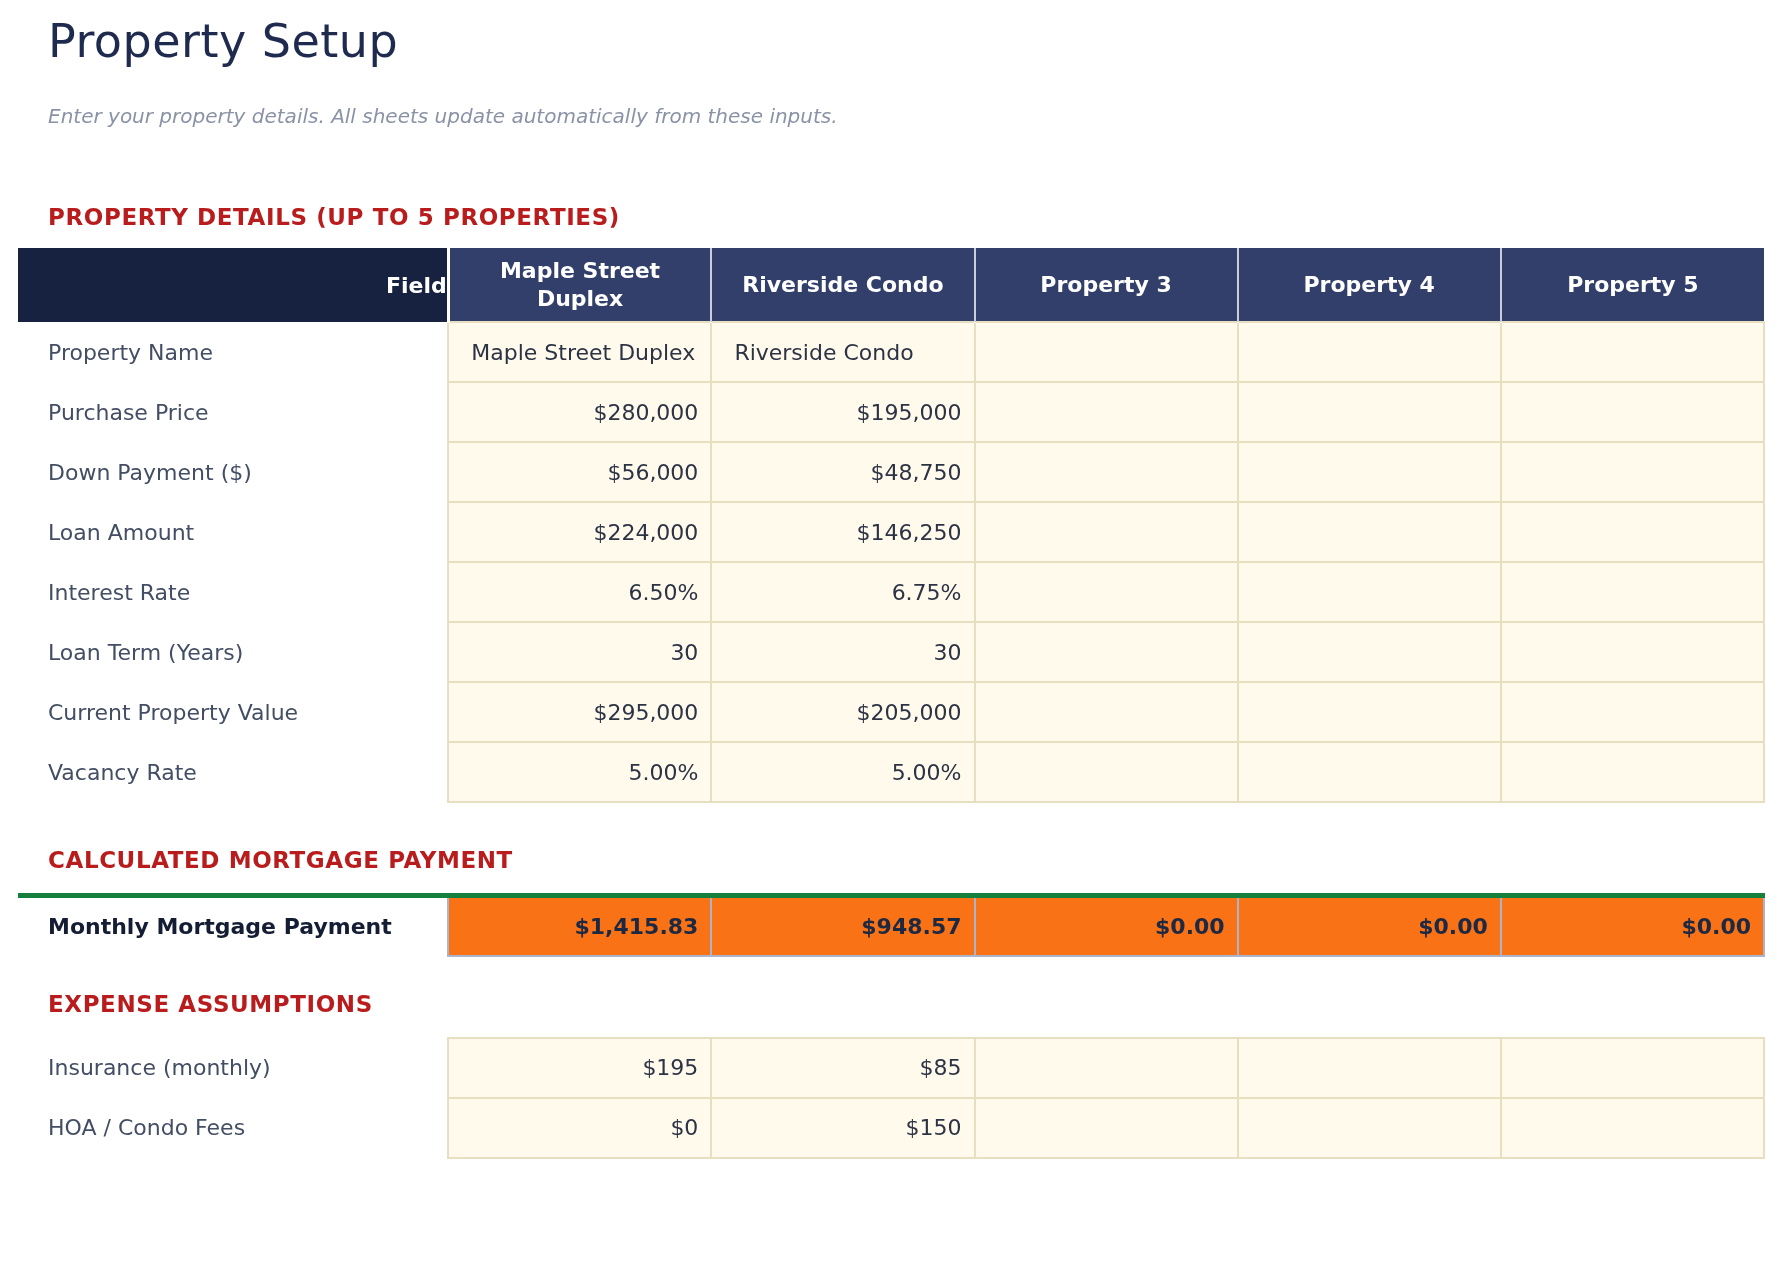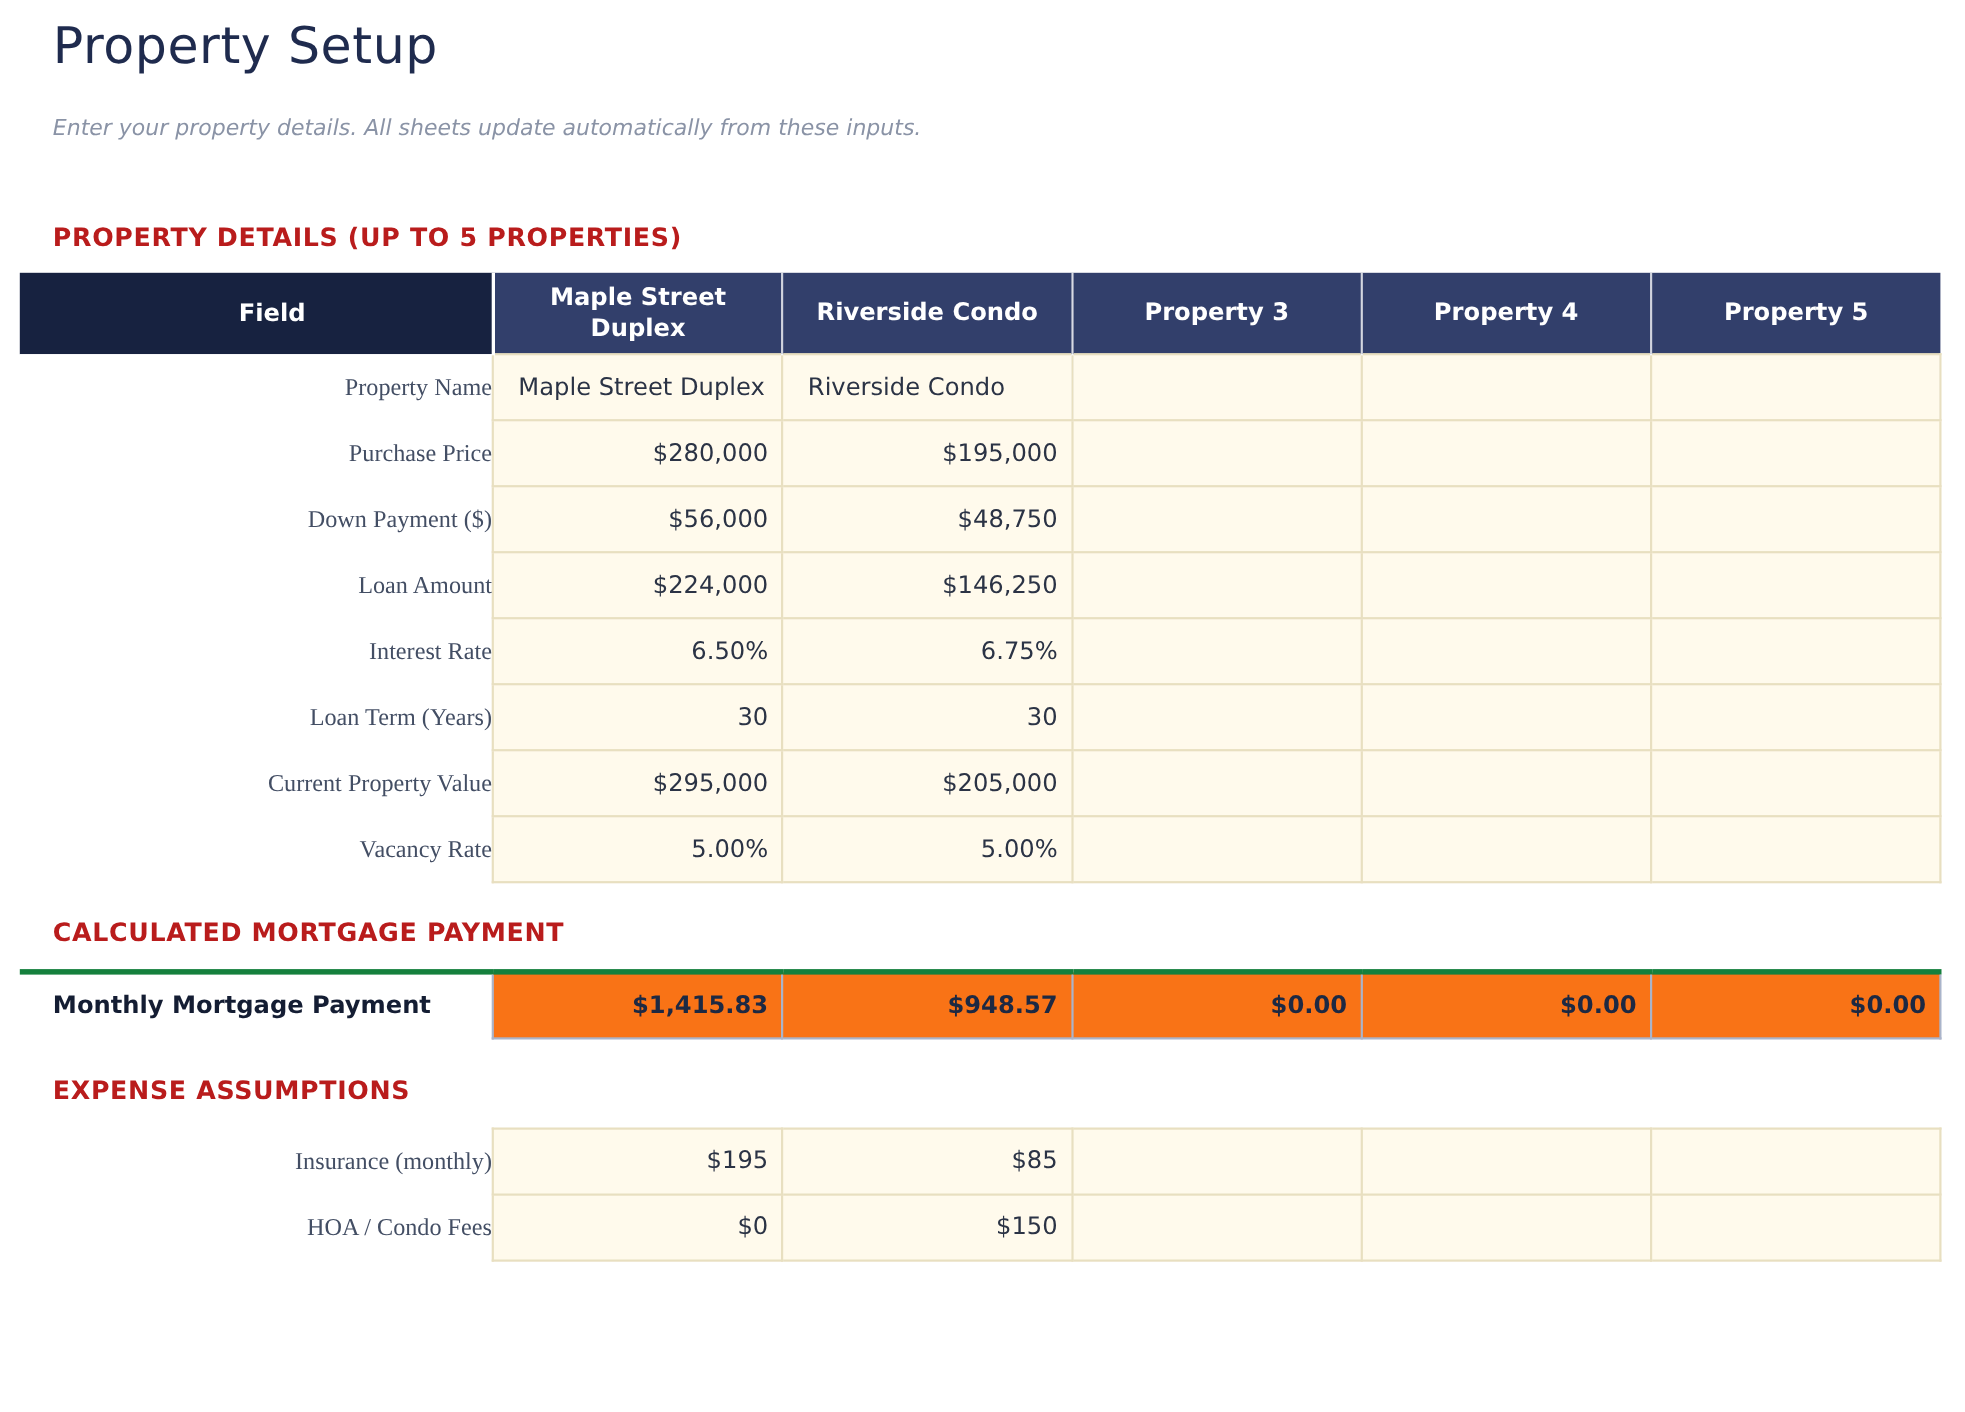--- a/index.html
+++ b/index.html
@@ -26,21 +26,21 @@
     color: #8a93a6;
   }
   .section-heading {
     margin: 0 0 18px 48px;
     font-size: 23px;
     font-weight: bold;
     color: #b91c1c;
     letter-spacing: 0.6px;
   }
   .heading-details  { margin-top: 76px; }
-  .heading-mortgage { margin-top: 32px; margin-bottom: 20px; }
+  .heading-mortgage { margin-top: 44px; margin-bottom: 20px; }
   .heading-expense  { margin-top: 34px; margin-bottom: 20px; }
 
   table {
     margin-left: 18px;
     width: 1747px;
     border-collapse: collapse;
     table-layout: fixed;
   }
   col.c-field { width: 430px; }
   col.c-prop  { width: 263px; }
@@ -48,41 +48,40 @@
   
   th {
     height: 74px;
     font-size: 22px;
     font-weight: bold;
     color: #ffffff;
     vertical-align: middle;
   }
   th.h-field {
     background: #172240;
-    text-align: center;
+    text-align: right;
     padding-left: 30px;
   }
   th.h-prop {
     background: #323f6b;
     text-align: center;
     line-height: 1.25;
     padding: 0 10px;
     border-left: 2px solid rgba(255,255,255,0.75);
   }
   th.h-prop-first { border-left: 3px solid #ffffff; }
 
   
   td { height: 60px; font-size: 22px; vertical-align: middle; }
   td.row-label {
     color: #434e64;
-    text-align: right;
+    text-align: left;
     padding-left: 30px;
     background: #ffffff;
     border: none;
-    font-family: Liberation Serif, serif;
   }
   td.cell {
     background: #fffaec;
     border: 2px solid #e8dfc0;
   }
   td.cell-num  { text-align: right; padding-right: 12px; color: #2b3345; }
   td.cell-text { text-align: left;  padding-left: 22px;  color: #2b3345;
                  white-space: nowrap; overflow: hidden; }
 
   

